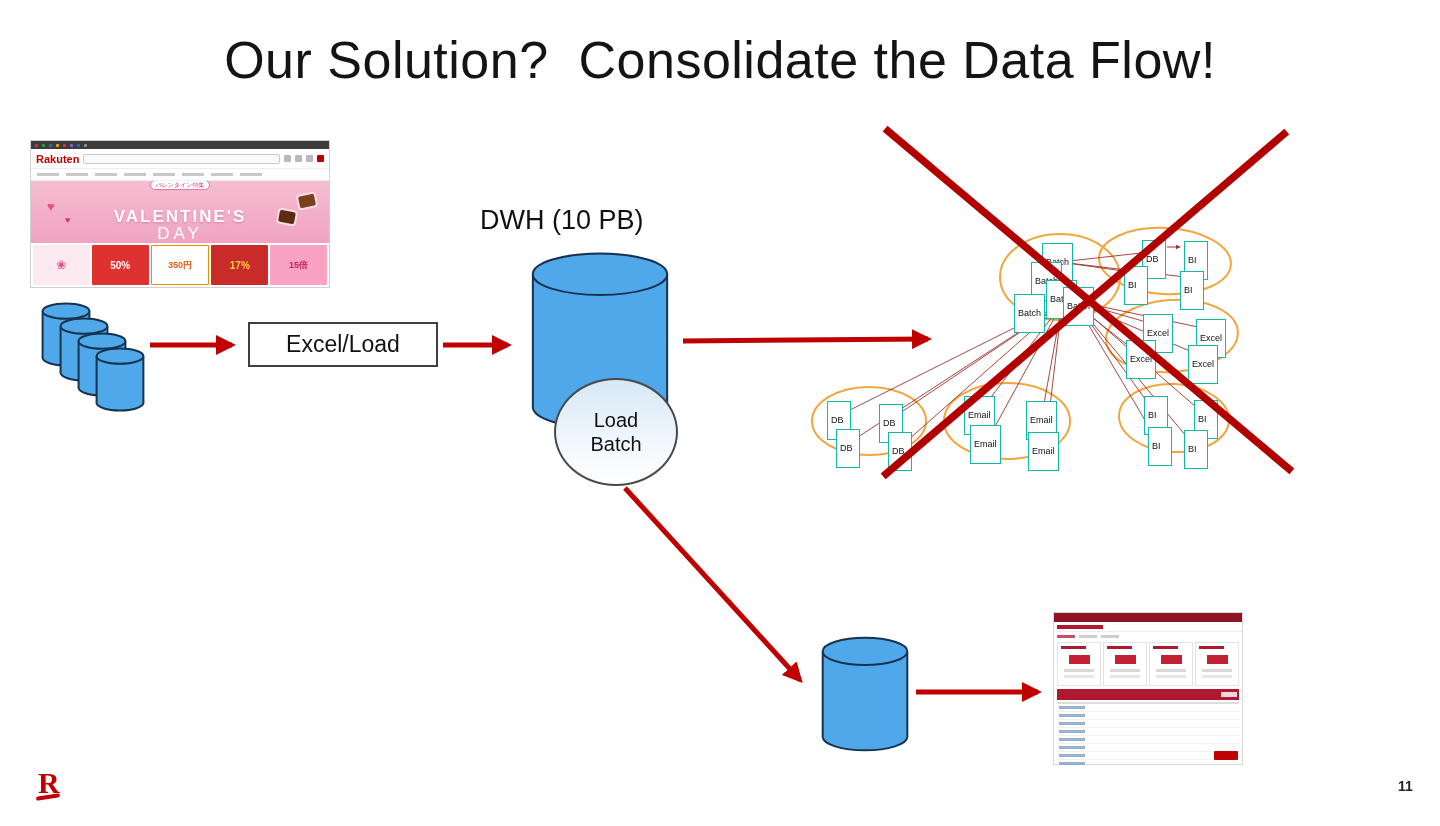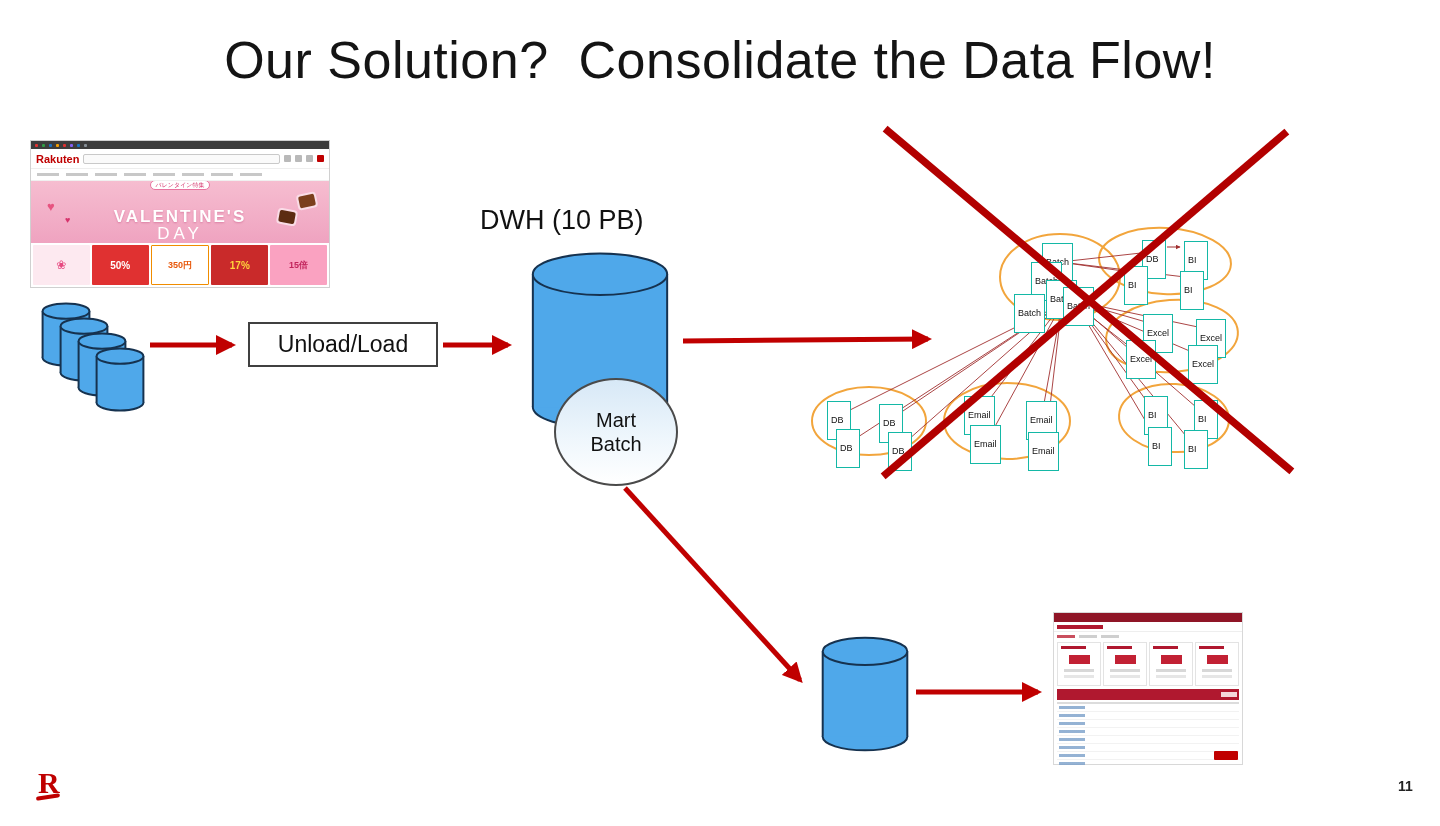--- a/index.html
+++ b/index.html
@@ -200,33 +200,33 @@
   <ellipse cx="50" cy="18" rx="45" ry="15" fill="#4FA8EA" stroke="#16324F" stroke-width="2" vector-effect="non-scaling-stroke"></ellipse>
 </svg>
 <svg class="cyl" style="left:94px;top:347px;width:52px;height:66px" viewBox="0 0 100 130" preserveAspectRatio="none">
   <ellipse cx="50" cy="110" rx="45" ry="15" fill="#4FA8EA" stroke="#16324F" stroke-width="2" vector-effect="non-scaling-stroke"></ellipse>
   <rect x="5" y="18" width="90" height="92" fill="#4FA8EA"></rect>
   <line x1="5" y1="18" x2="5" y2="110" stroke="#16324F" stroke-width="2" vector-effect="non-scaling-stroke"></line>
   <line x1="95" y1="18" x2="95" y2="110" stroke="#16324F" stroke-width="2" vector-effect="non-scaling-stroke"></line>
   <ellipse cx="50" cy="18" rx="45" ry="15" fill="#4FA8EA" stroke="#16324F" stroke-width="2" vector-effect="non-scaling-stroke"></ellipse>
 </svg>
 
-<div class="unload-box">Unload/Load</div>
+<div class="unload-box">Excel/Load</div>
 
 <div class="dwh-label">DWH (10 PB)</div>
 <svg class="cyl" style="left:527px;top:252px;width:146px;height:180px" viewBox="0 0 100 130" preserveAspectRatio="none">
   <ellipse cx="50" cy="112" rx="46" ry="15" fill="#4FA8EA" stroke="#16324F" stroke-width="2" vector-effect="non-scaling-stroke"></ellipse>
   <rect x="4" y="16" width="92" height="96" fill="#4FA8EA"></rect>
   <line x1="4" y1="16" x2="4" y2="112" stroke="#16324F" stroke-width="2" vector-effect="non-scaling-stroke"></line>
   <line x1="96" y1="16" x2="96" y2="112" stroke="#16324F" stroke-width="2" vector-effect="non-scaling-stroke"></line>
   <ellipse cx="50" cy="16" rx="46" ry="15" fill="#4FA8EA" stroke="#16324F" stroke-width="2" vector-effect="non-scaling-stroke"></ellipse>
 </svg>
 
 <div class="datamart">
-  <span>Mart</span>
+  <span>Load</span>
   <span>Batch</span>
 </div>
 
 <div class="cbox" style="left:1042px;top:243px">Batch</div>
 <div class="cbox" style="left:1031px;top:262px">Batch</div>
 <div class="cbox" style="left:1046px;top:280px">Batch</div>
 <div class="cbox" style="left:1014px;top:294px">Batch</div>
 <div class="cbox" style="left:1063px;top:287px">Batch</div>
 
 <div class="cbox" style="left:1142px;top:240px">DB</div>

